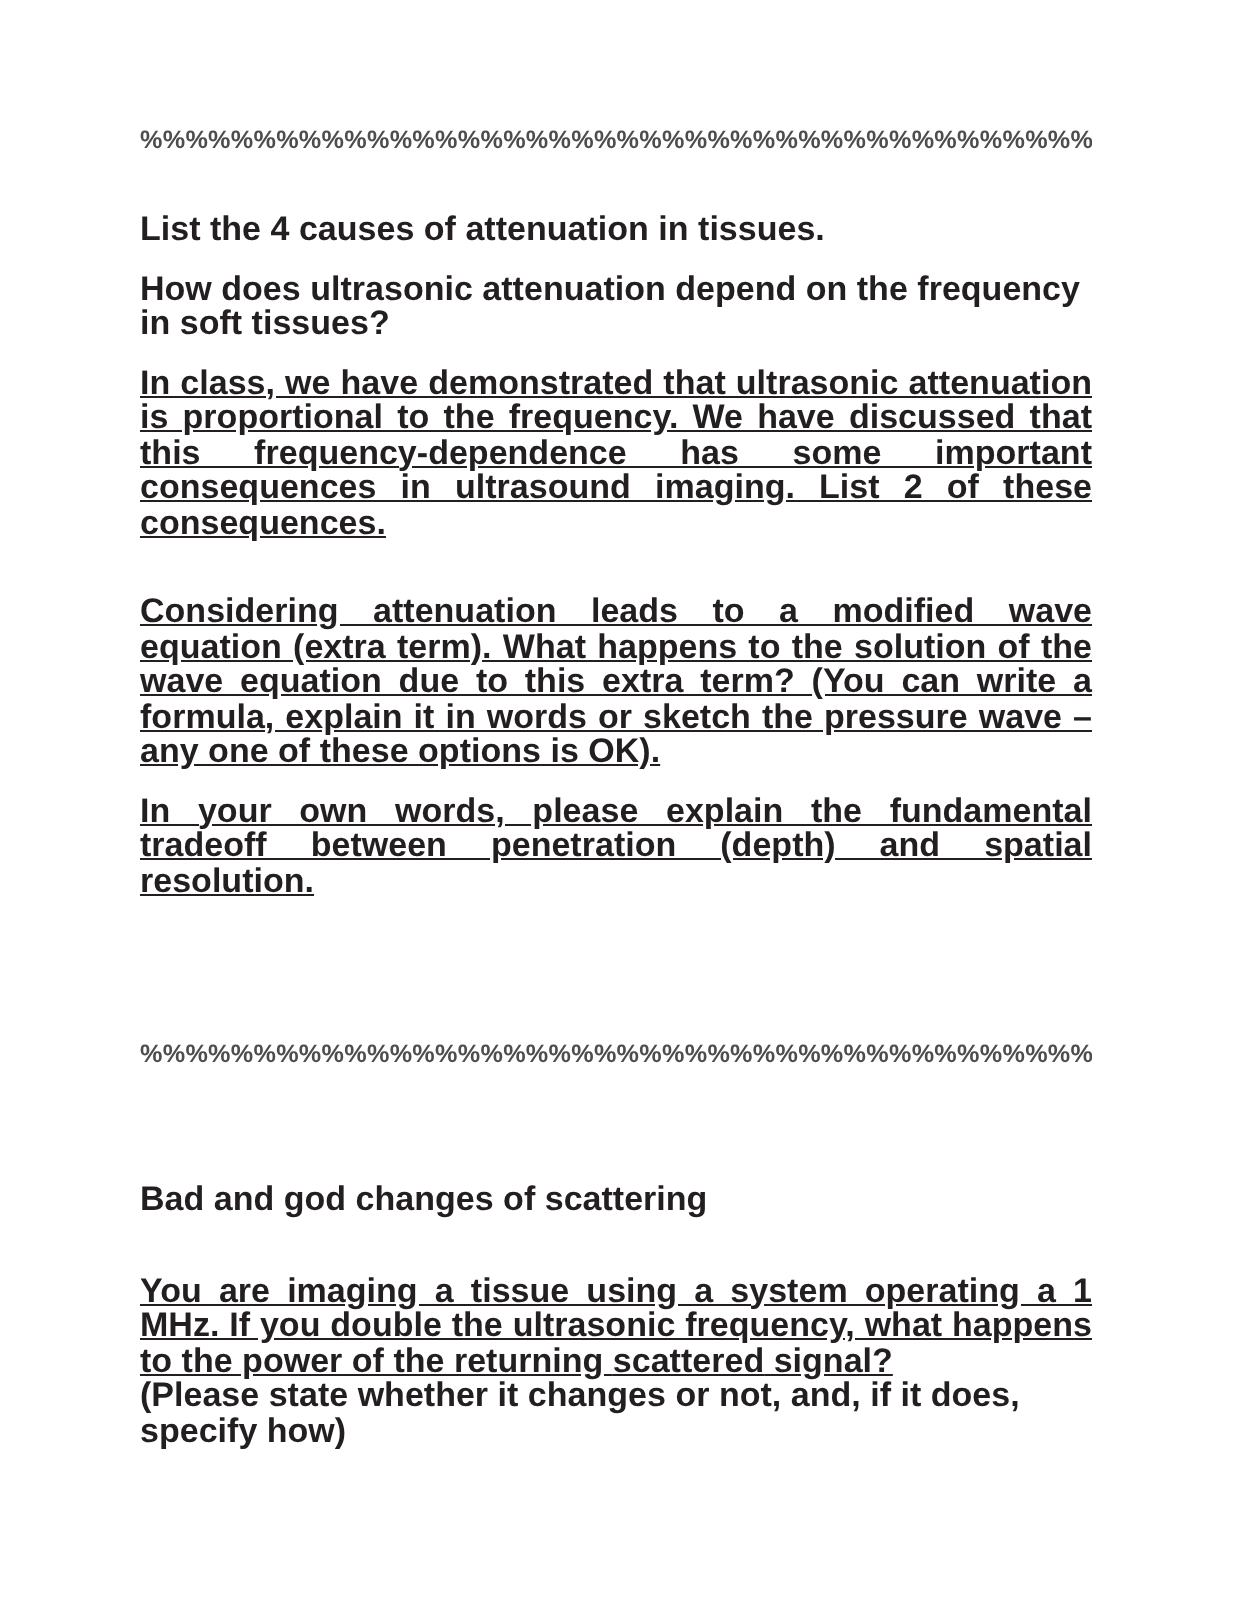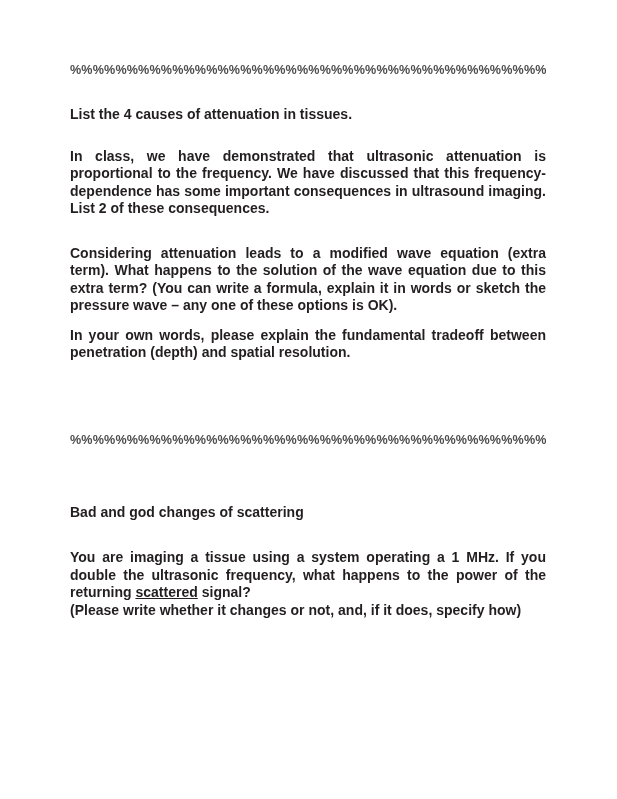--- a/index.html
+++ b/index.html
@@ -34,28 +34,29 @@
     font-weight: 700;
     font-size: 12.6px;
     letter-spacing: 0.15px;
     color: #4d4d4d;
     white-space: nowrap;
     overflow: hidden;
     line-height: 16px;
   }
   .q {
     font-weight: 700;
-    font-size: 14px;
+    font-size: 17px;
     line-height: 17.5px;
     color: #231f20;
     letter-spacing: 0.01px;
   }
   .q.justify {
     text-align: justify;
     text-justify: inter-word;
+    text-decoration: underline;
   }
   .u {
     text-decoration: underline;
   }
   .sp-12 { height: 12px; }
   .sp-16 { height: 16px; }
   .sp-28 { height: 28px; }
   .sp-70 { height: 70px; }
   .sp-27 { height: 27px; }
 </style>
@@ -66,20 +67,21 @@
   <div class="content">
 
     <div class="sep">%%%%%%%%%%%%%%%%%%%%%%%%%%%%%%%%%%%%%%%%%%%%%%%%%%%</div>
 
     <div class="sp-28"></div>
 
     <div class="q">List the 4 causes of attenuation in tissues.</div>
 
     <div class="sp-12"></div>
 
+    <div class="q">How does ultrasonic attenuation depend on the frequency in soft tissues?</div>
 
     <div class="sp-12"></div>
 
     <div class="q justify">In class, we have demonstrated that ultrasonic attenuation is proportional to the frequency. We have discussed that this frequency-dependence has some important consequences in ultrasound imaging. List 2 of these consequences.</div>
 
     <div class="sp-27"></div>
 
     <div class="q justify">Considering attenuation leads to a modified wave equation (extra term). What happens to the solution of the wave equation due to this extra term?  (You can write a formula, explain it in words or sketch the pressure wave – any one of these options is OK).</div>
 
     <div class="sp-12"></div>
@@ -96,19 +98,19 @@
     <div class="sp-28"></div>
 
     <div class="q">Bad and god changes of scattering</div>
 
     <div class="sp-28"></div>
 
     <div class="q justify">
       <span>You are imaging a tissue using a system operating a 1 MHz. If you double the ultrasonic frequency, what happens to the power of the returning </span><span class="u">scattered</span><span> signal?</span>
     </div>
 
-    <div class="q">(Please write whether it changes or not, and, if it does, specify how)</div>
+    <div class="q">(Please state whether it changes or not, and, if it does, specify how)</div>
 
     <div class="sp-16"></div>
 
 
   </div>
 </div>
 
 </body></html>

